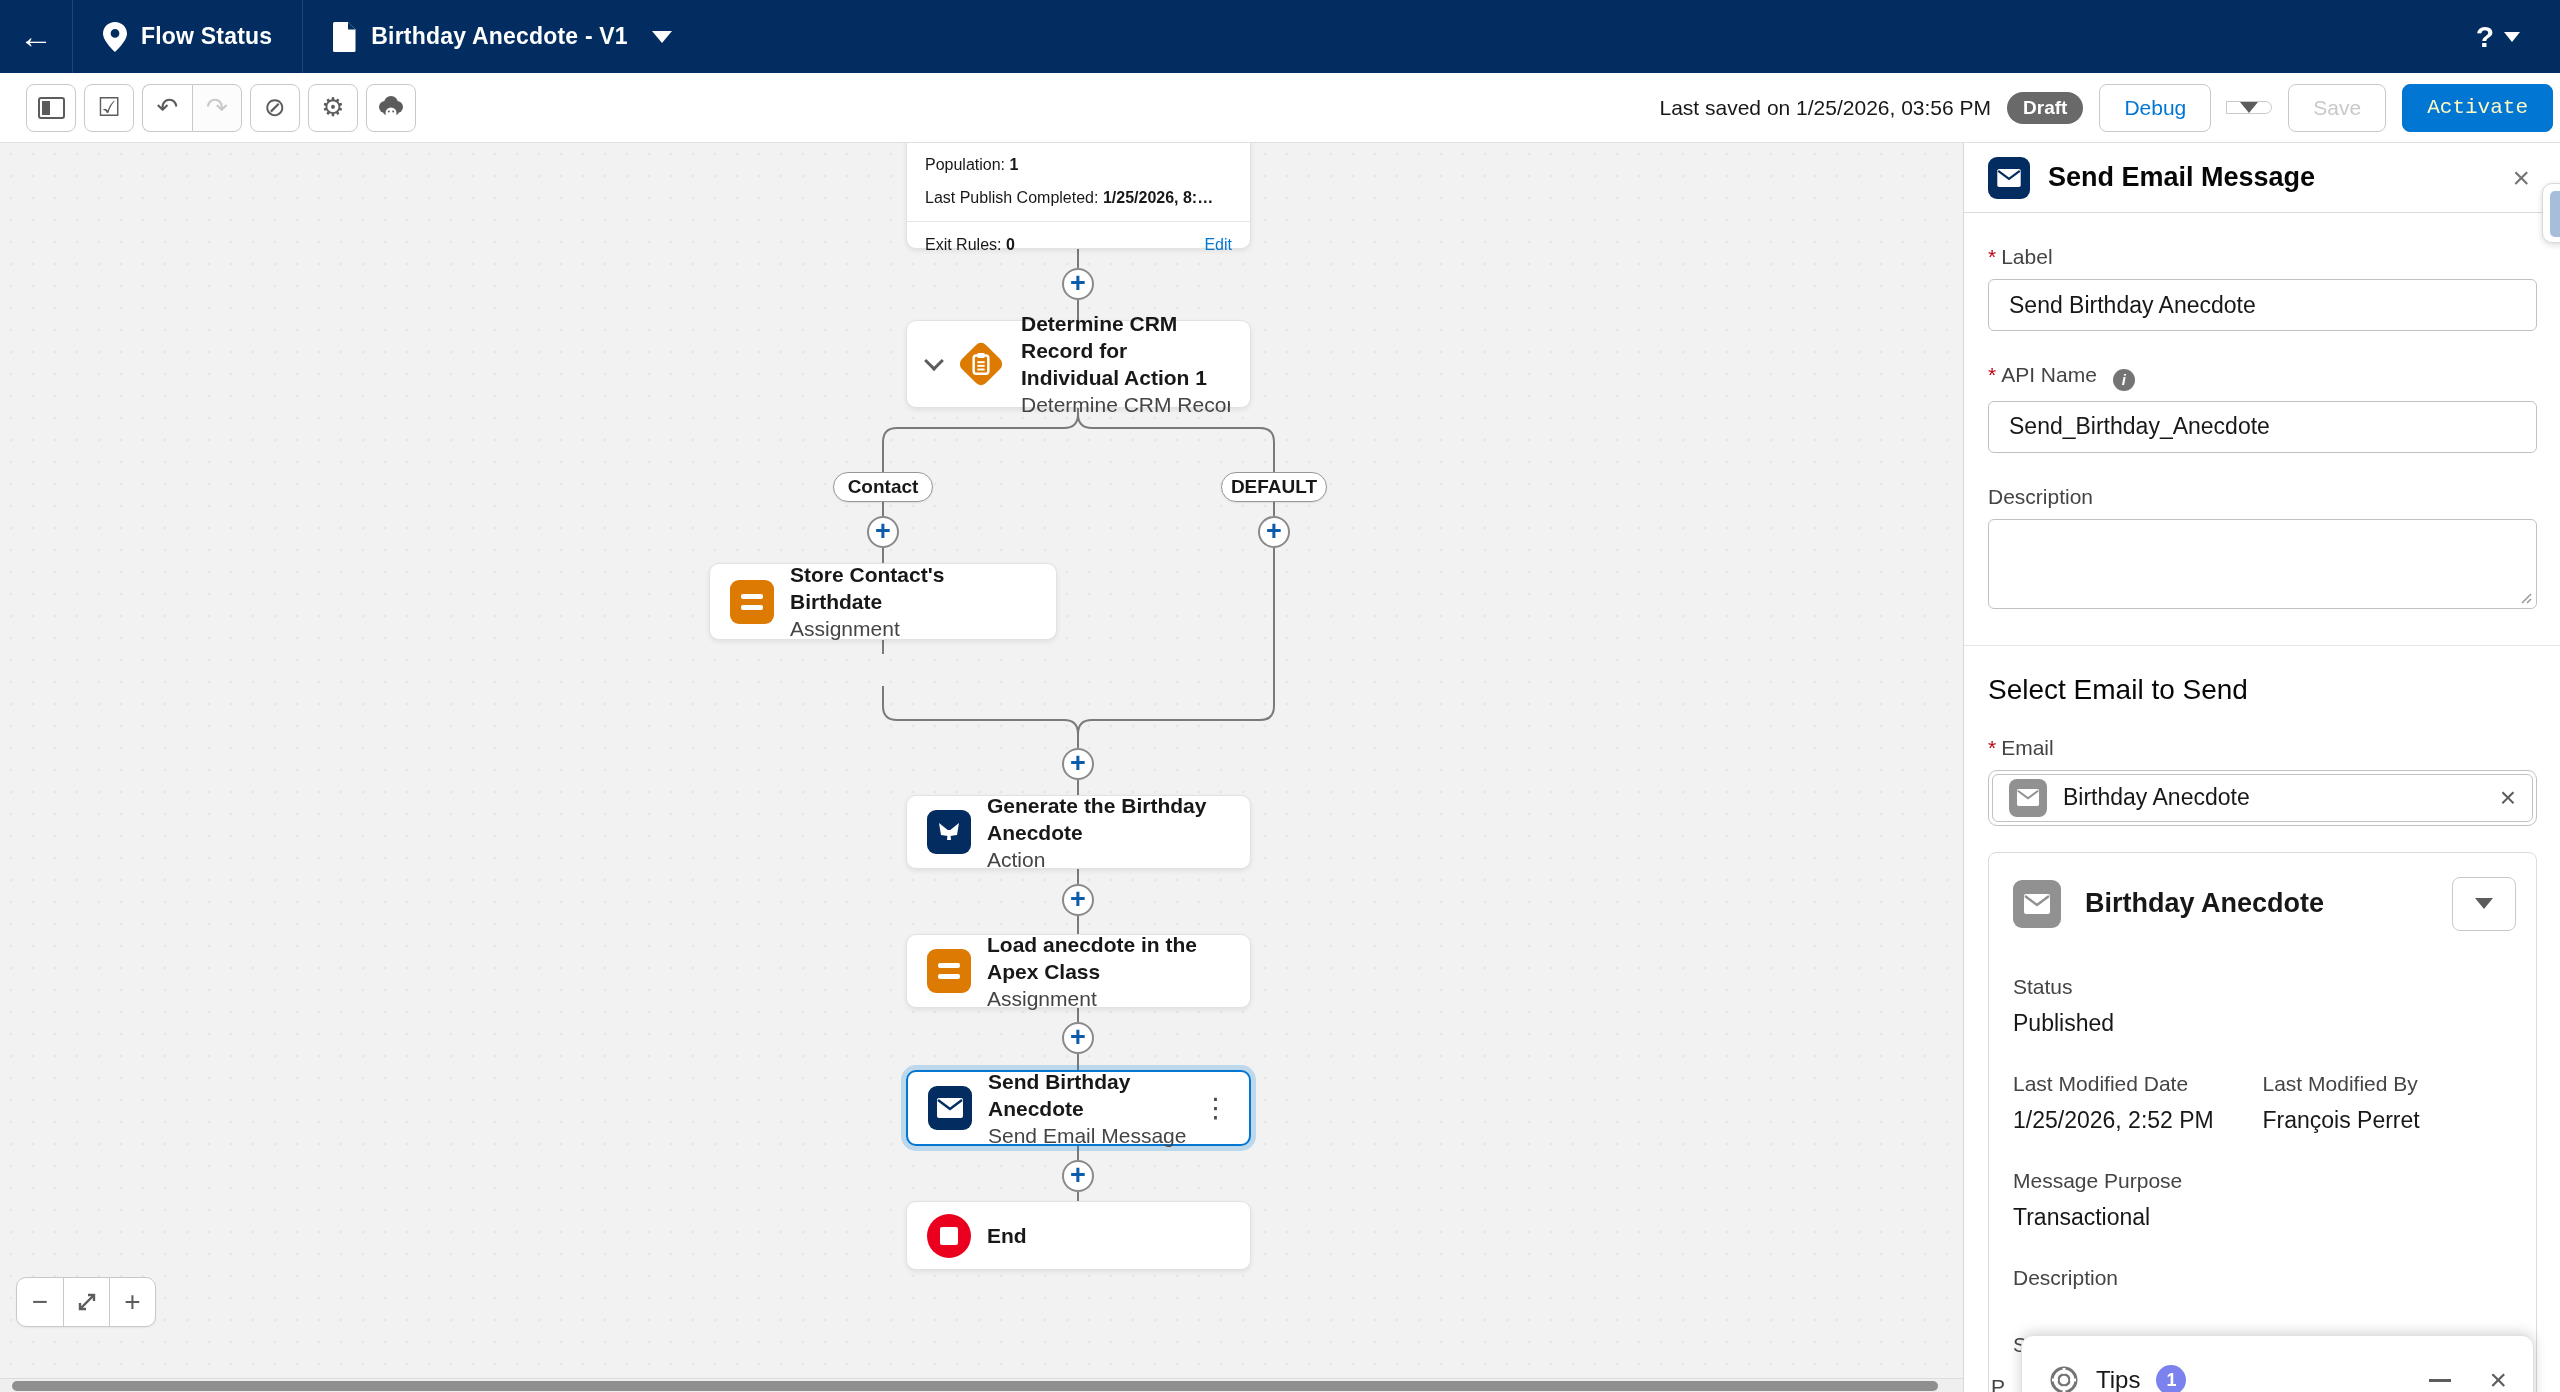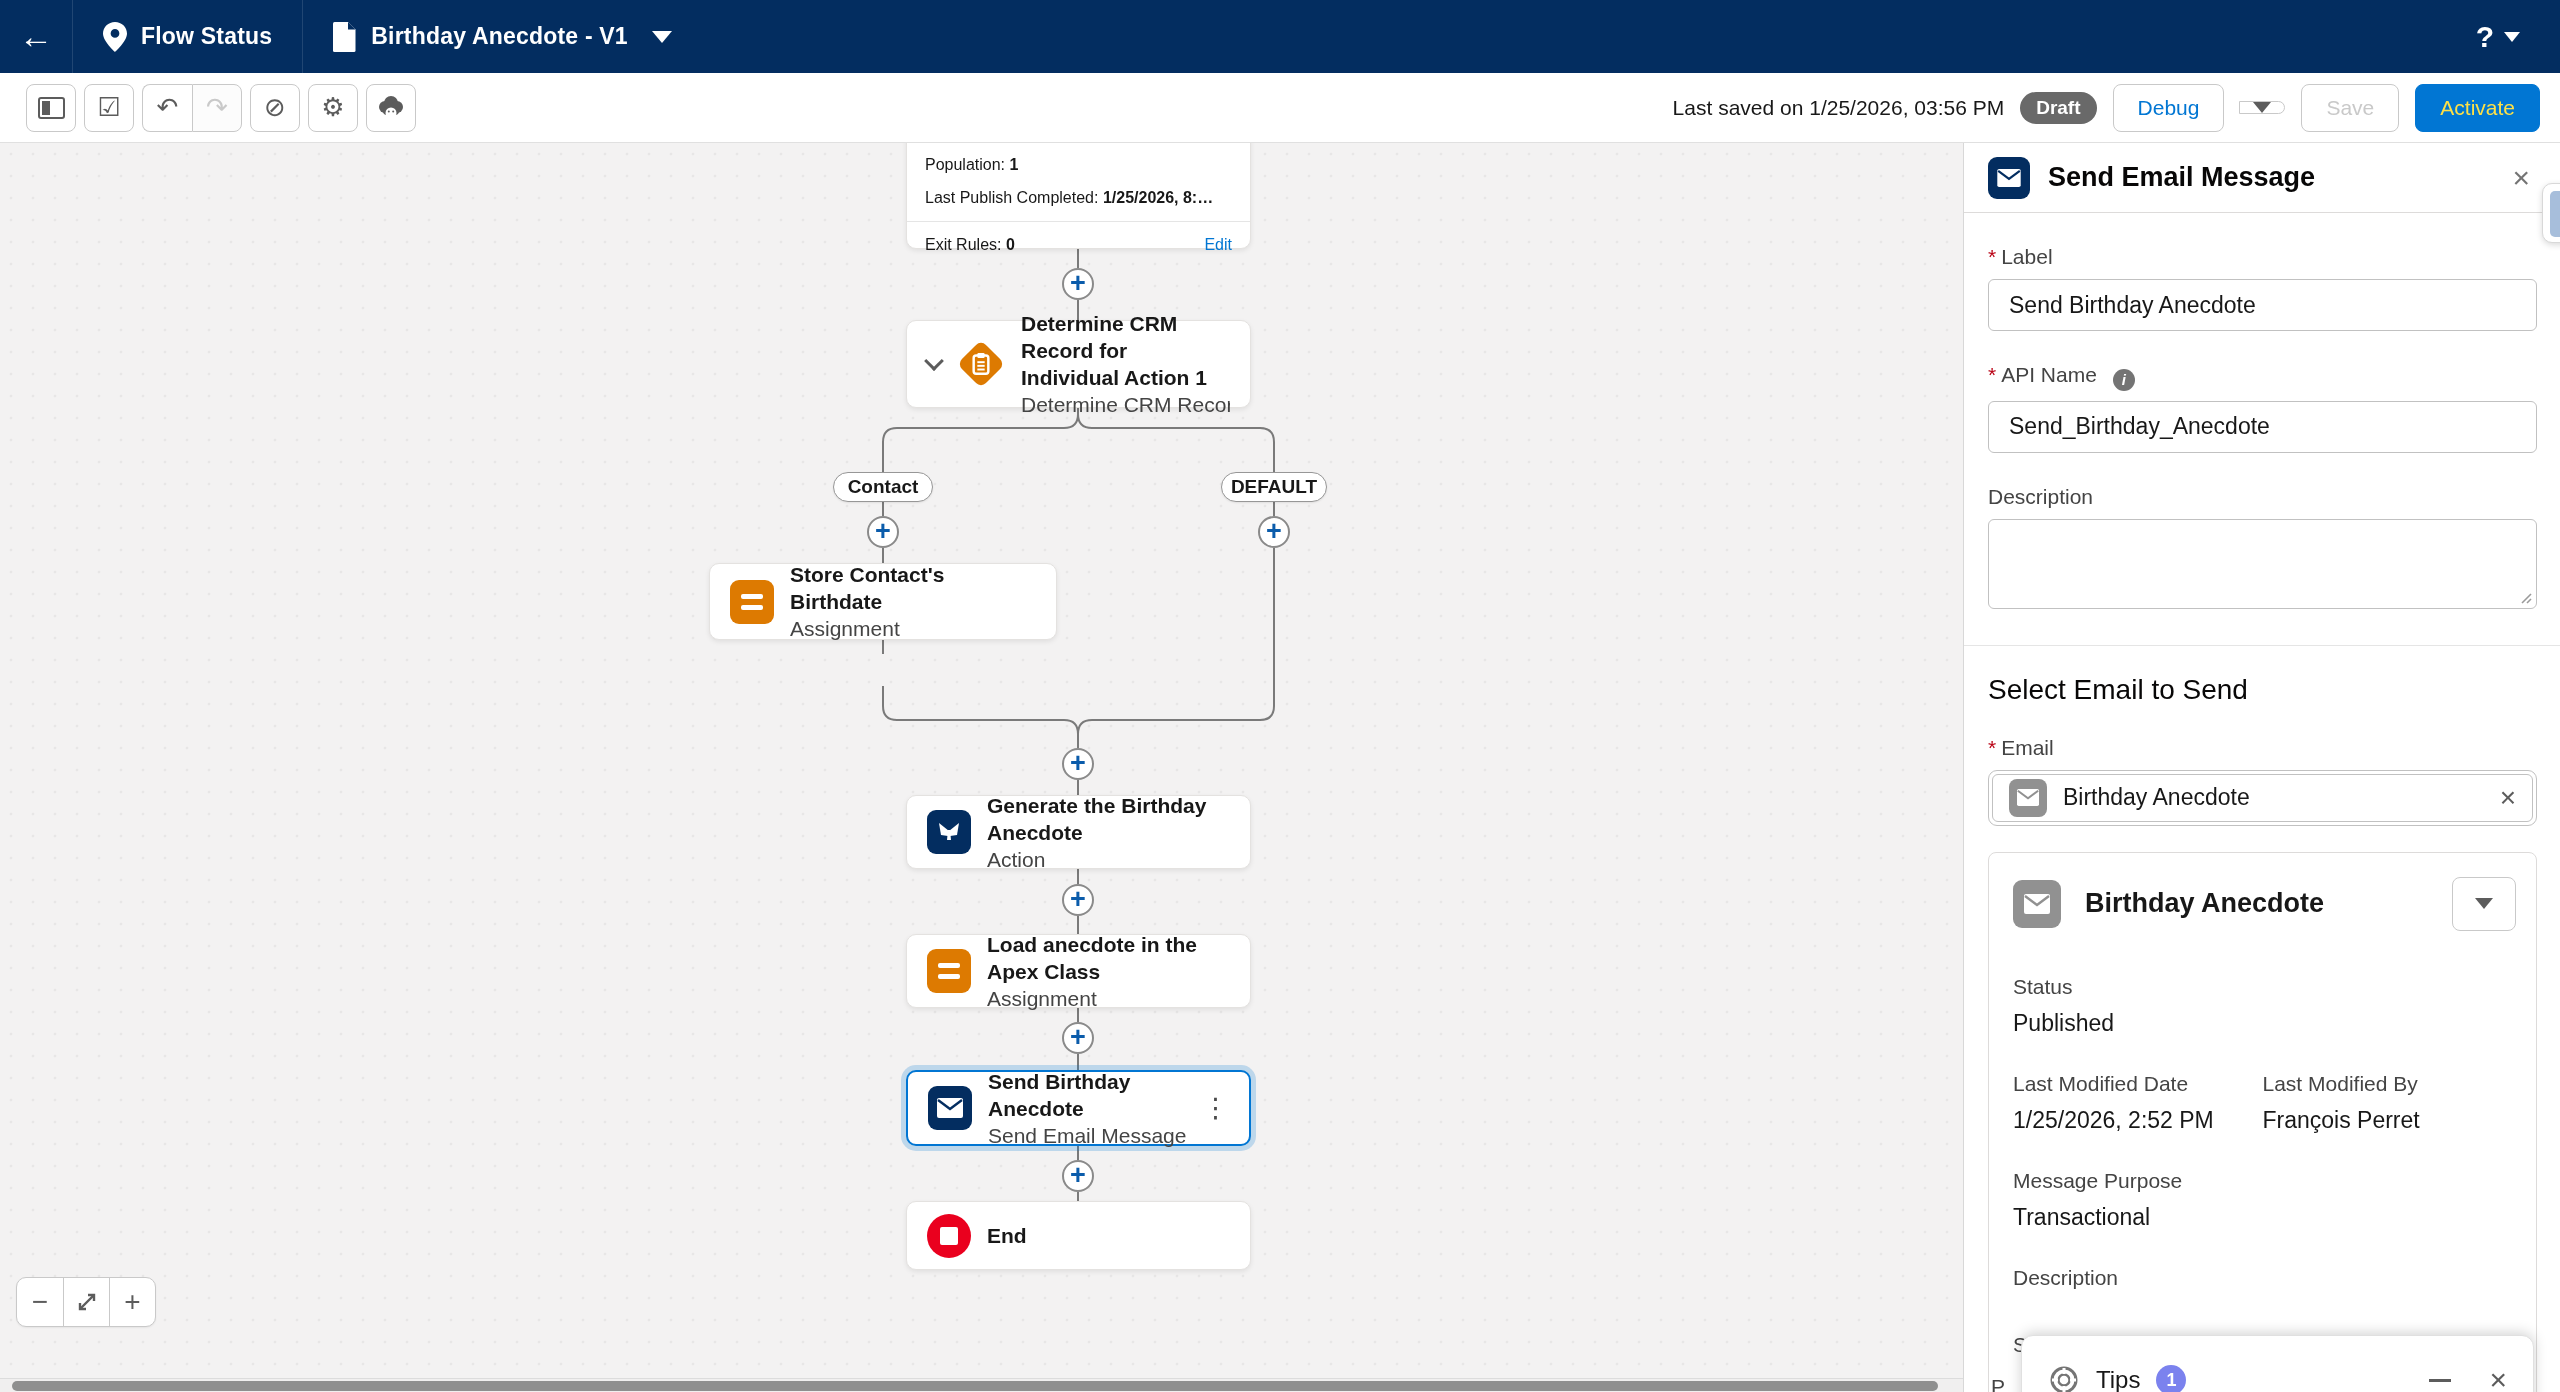--- a/index.html
+++ b/index.html
@@ -36,35 +36,35 @@
     width: 50px; height: 48px; background: #fff; border: 1px solid #c9c9c9; border-radius: 8px;
     display: flex; align-items: center; justify-content: center; color: #5c5c5c; font-size: 26px; cursor: pointer;
   }
   .tb-btn-pair { display: flex; }
   .tb-btn-pair .tb-btn { border-radius: 0; }
   .tb-btn-pair .tb-btn:first-child { border-radius: 8px 0 0 8px; border-right: none; }
   .tb-btn-pair .tb-btn:last-child { border-radius: 0 8px 8px 0; }
   .tb-btn.disabled { color: #c9c9c9; background: #fcfcfc; }
   .panel-toggle-glyph { width: 27px; height: 22px; border: 2px solid #5c5c5c; border-radius: 3px; position: relative; }
   .panel-toggle-glyph::before { content:""; position:absolute; left:2px; top:2px; bottom:2px; width:8px; background:#5c5c5c; }
-  .tb-right { margin-left: auto; display: flex; align-items: center; gap: 16px; padding-right: 20px; }
+  .tb-right { margin-left: auto; display: flex; align-items: center; gap: 16px; padding-right: 7px; }
   .tb-status-text { font-size: 21px; color: #181818; }
   .tb-badge { background: #696969; color: #fff; font-size: 19px; font-weight: 700;
     padding: 5px 16px; border-radius: 18px; }
   .tb-action {
     height: 48px; background: #fff; border: 1px solid #c9c9c9; border-radius: 8px;
     color: #0176d3; font-size: 21px; display: flex; align-items: center; padding: 0 24px; cursor: pointer;
   }
   .tb-split { display: flex; }
   .tb-split .main { border-radius: 8px 0 0 8px; }
   .tb-split .caret-part { width: 46px; border: 1px solid #c9c9c9; border-left: 1px solid #c9c9c9;
     margin-left: -1px; border-radius: 0 8px 8px 0; background: #fff; display:flex; align-items:center; justify-content:center; cursor:pointer; }
   .caret-down-grey { width:0;height:0;border-left:9px solid transparent;border-right:9px solid transparent;border-top:11px solid #5c5c5c; }
   .tb-action.disabled { color: #c9c9c9; cursor: default; }
-  .tb-action.primary { background: #0176d3; border-color: #0176d3; color: #fde047; }
+  .tb-action.primary { background: #0176d3; border-color: #0176d3; color: #fef9c3; font-family: Liberation Mono, monospace; }
 
   
   .main { position: absolute; left: 0; top: 143px; width: 2560px; height: 1249px; display: flex; }
   .canvas {
     position: relative; width: 1963px; height: 1249px; overflow: hidden;
     background-color: #f3f2f2;
     background-image: radial-gradient(circle, #e7e6e6 1.5px, transparent 1.6px);
     background-size: 22px 22px;
   }
   .connectors { position: absolute; left: 0; top: 0; }

